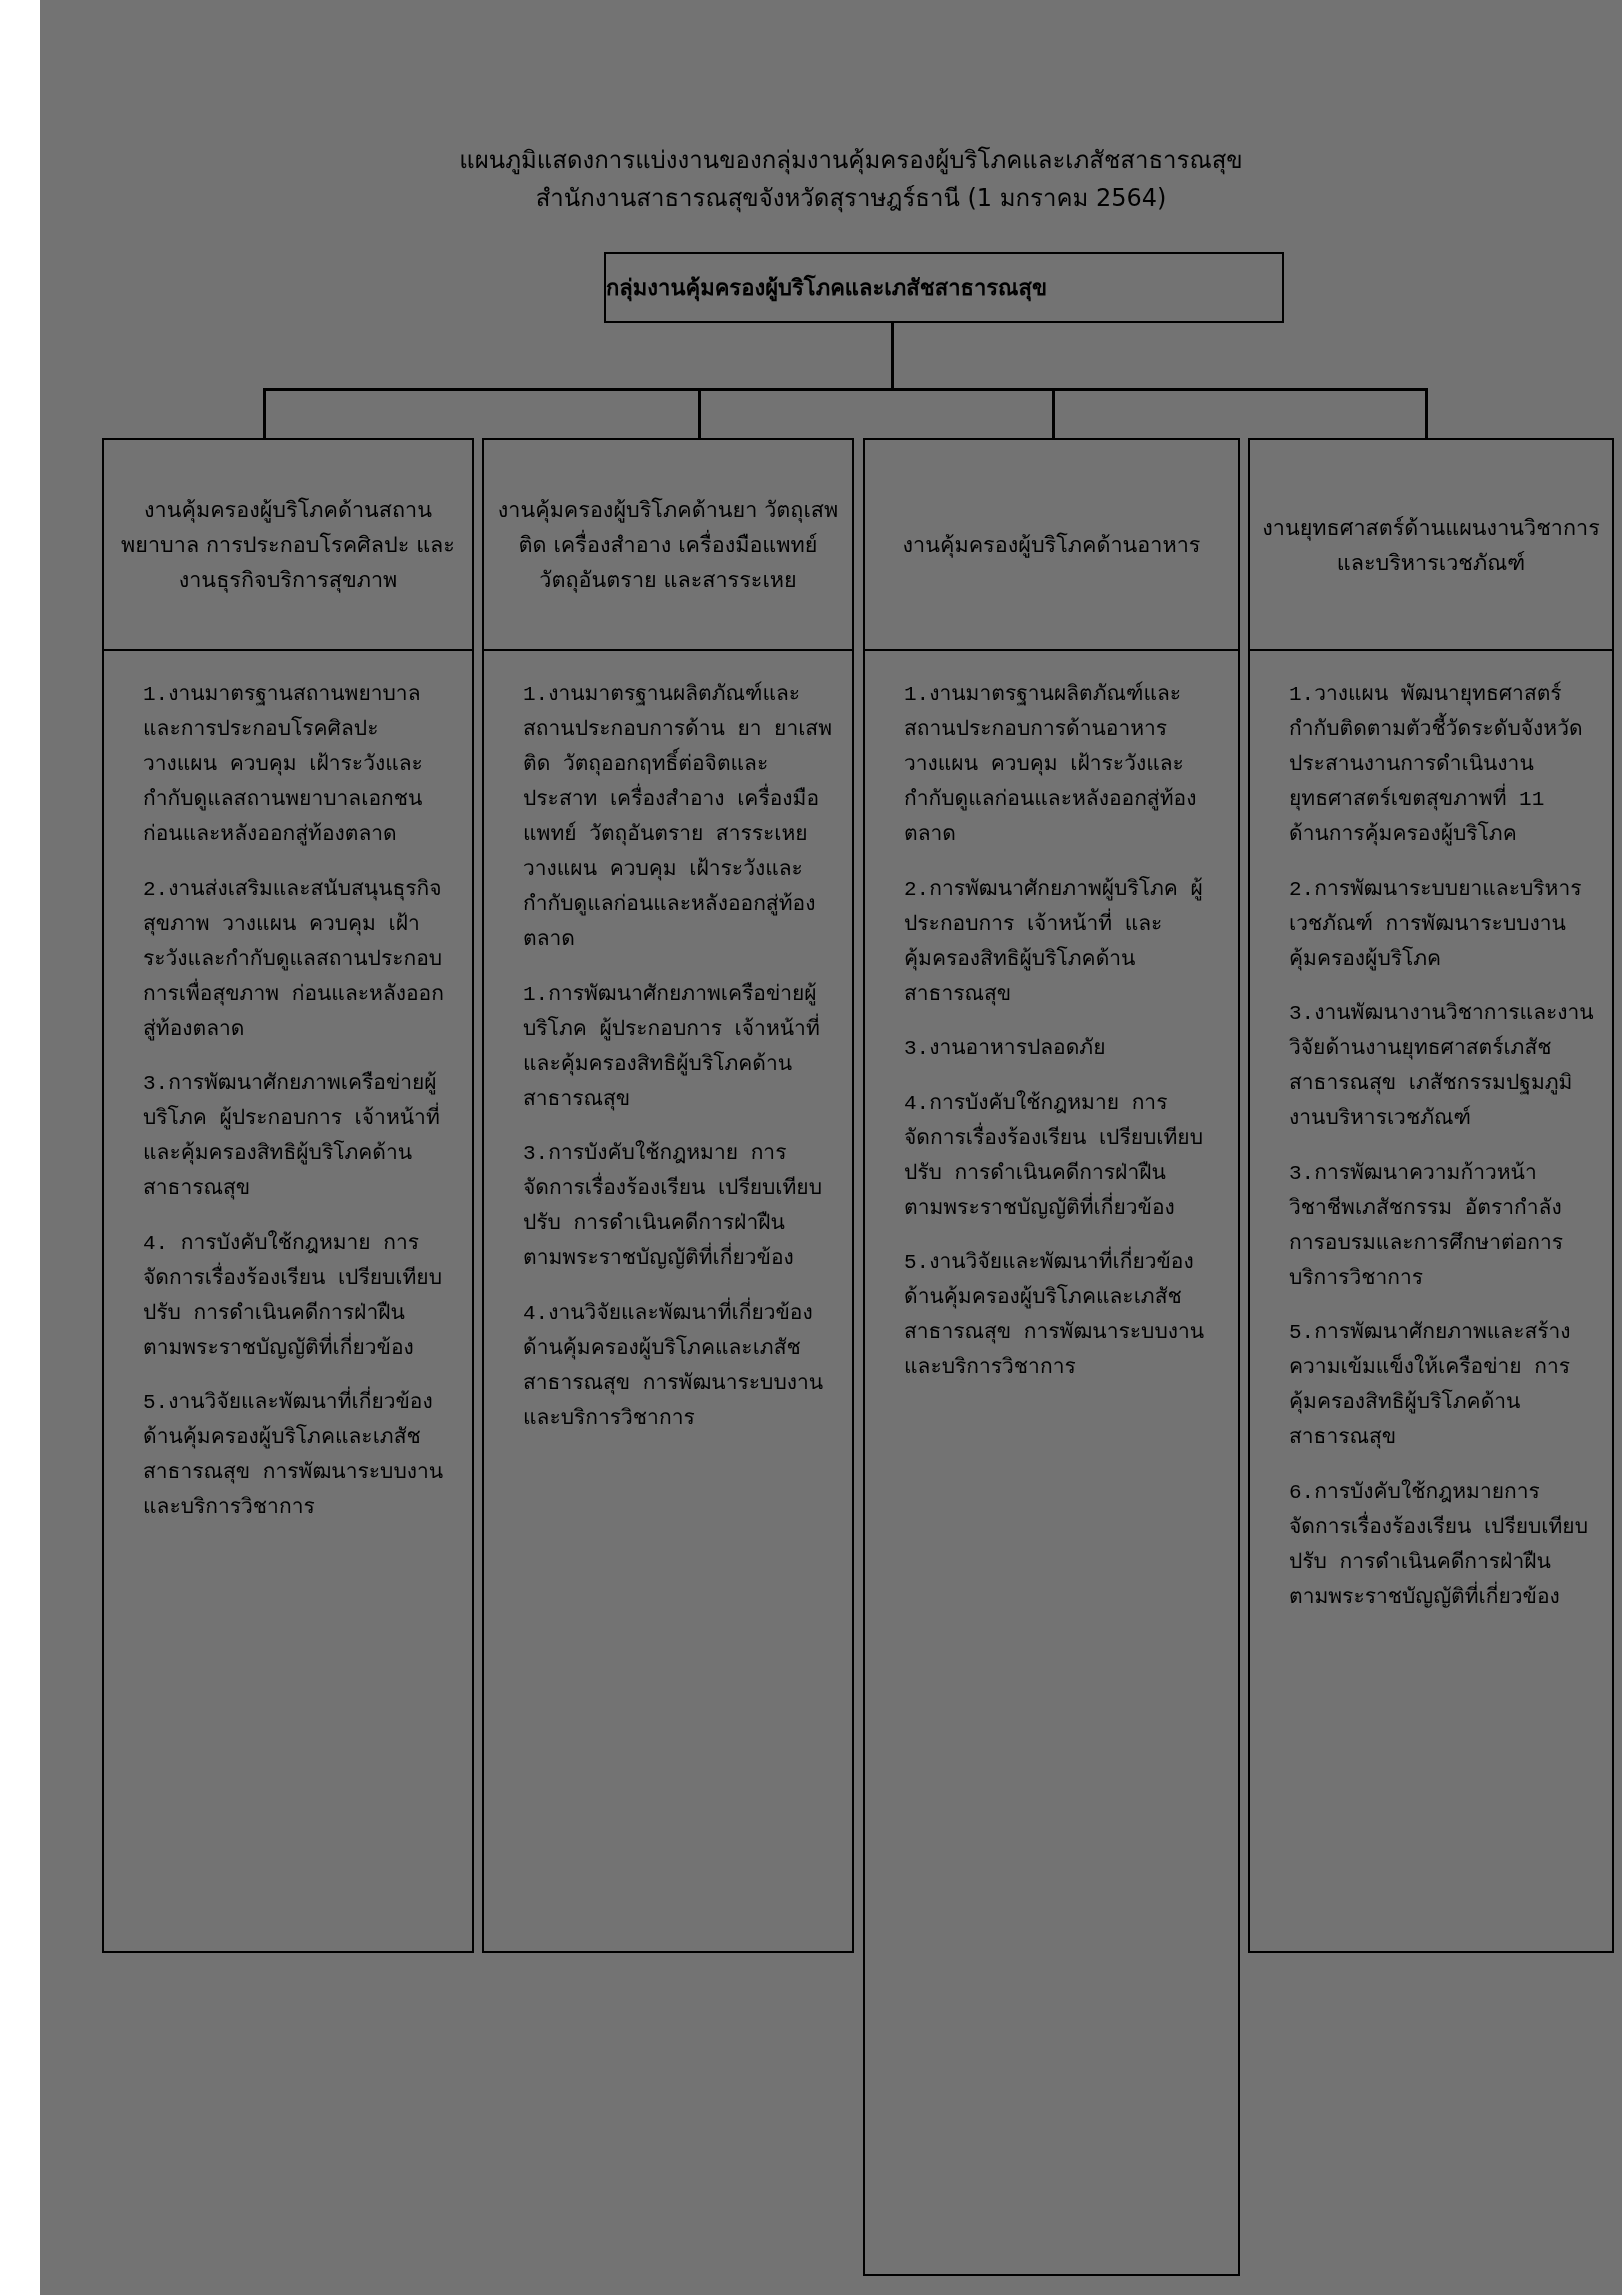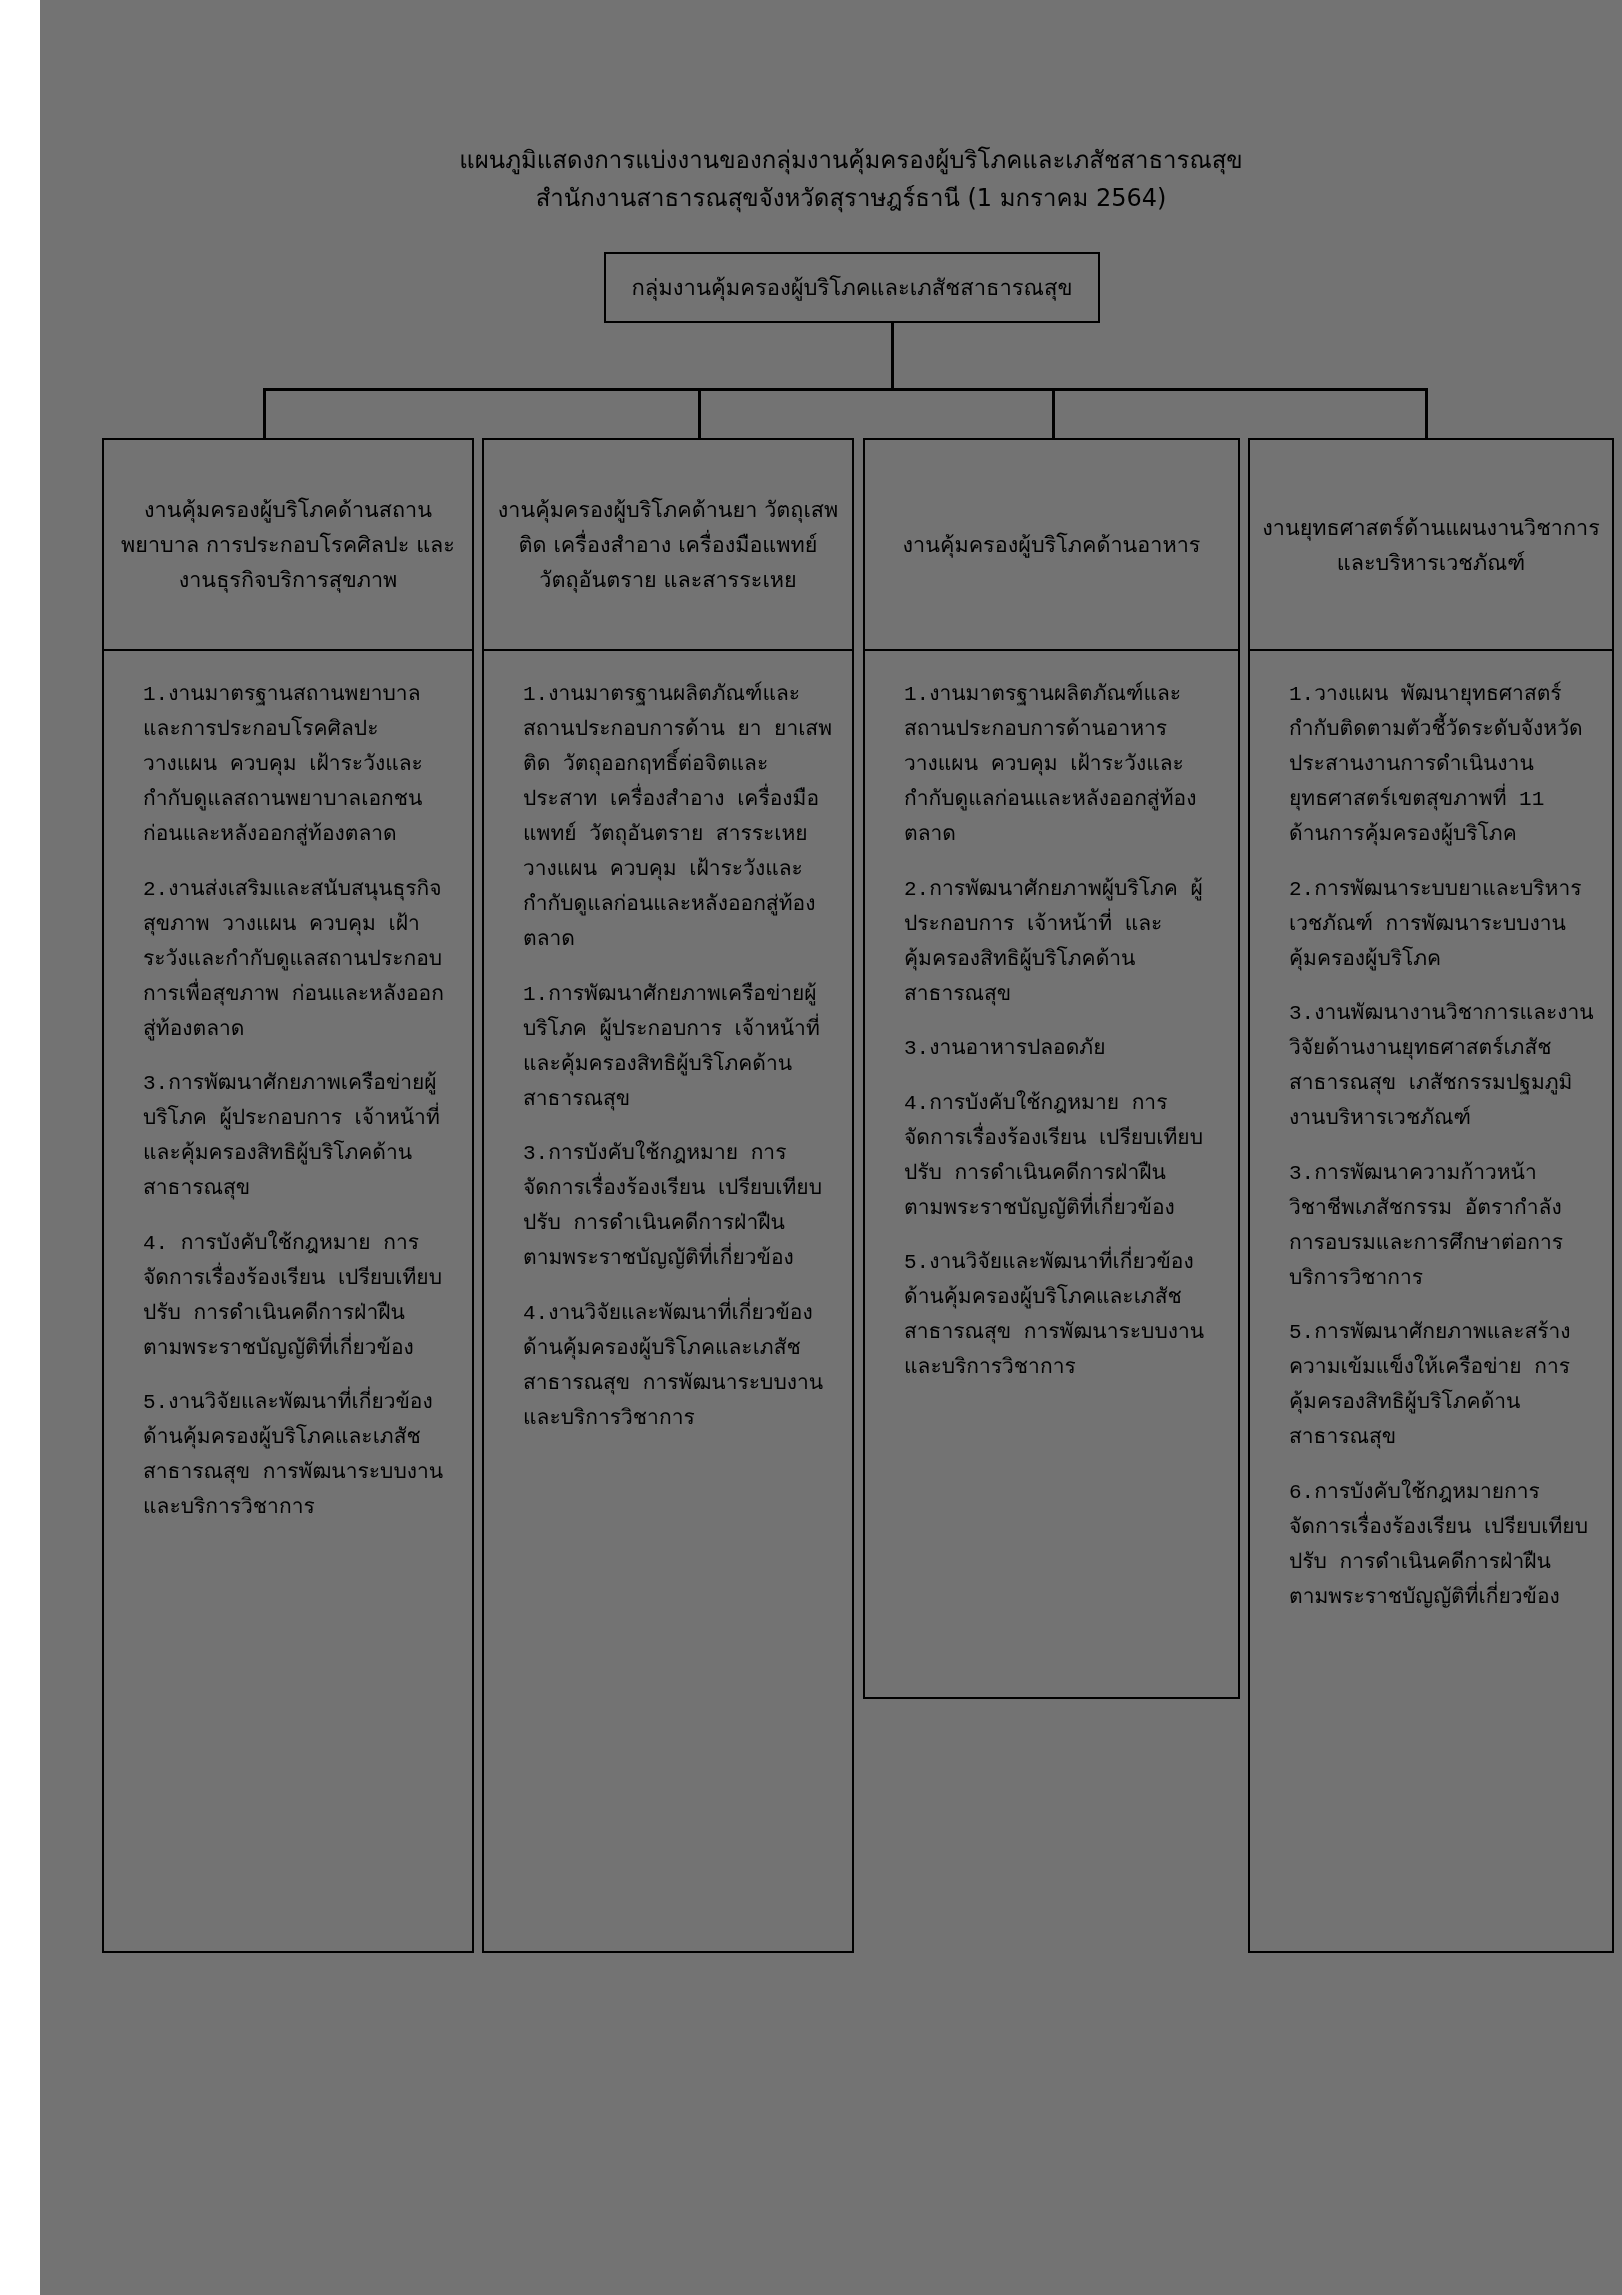--- a/index.html
+++ b/index.html
@@ -34,27 +34,27 @@
     font-size: 24px;
     line-height: 38px;
     white-space: nowrap;
   }
 
   
   .root-box {
     position: absolute;
     left: 564px;
     top: 252px;
-    width: 496px;
+    width: 680px;
     height: 71px;
     border: 2px solid #000;
     box-sizing: border-box;
     display: flex;
     align-items: center;
-    justify-content: center;
+    font-weight: bold;
   }
   .root-label {
     font-size: 22px;
     line-height: 29px;
   }
 
   
   .conn {
     position: absolute;
     background: #000;
@@ -119,21 +119,21 @@
   }
 
   .col-body {
     border: 2px solid #000;
     border-top: none;
     box-sizing: border-box;
     padding: 26px 17px 26px 17px;
   }
   .col-1 .col-body { height: 1302px; }
   .col-2 .col-body { height: 1302px; }
-  .col-3 .col-body { height: 1048px; }
+  .col-3 .col-body { height: 1625px; }
   .col-4 .col-body { height: 1302px; }
 
   .item {
     font-size: 21px;
     line-height: 35px;
     text-indent: 0;
     padding-left: 22px;
     margin-bottom: 19.6px;
     text-align: left;
     font-family: Liberation Mono, monospace;

